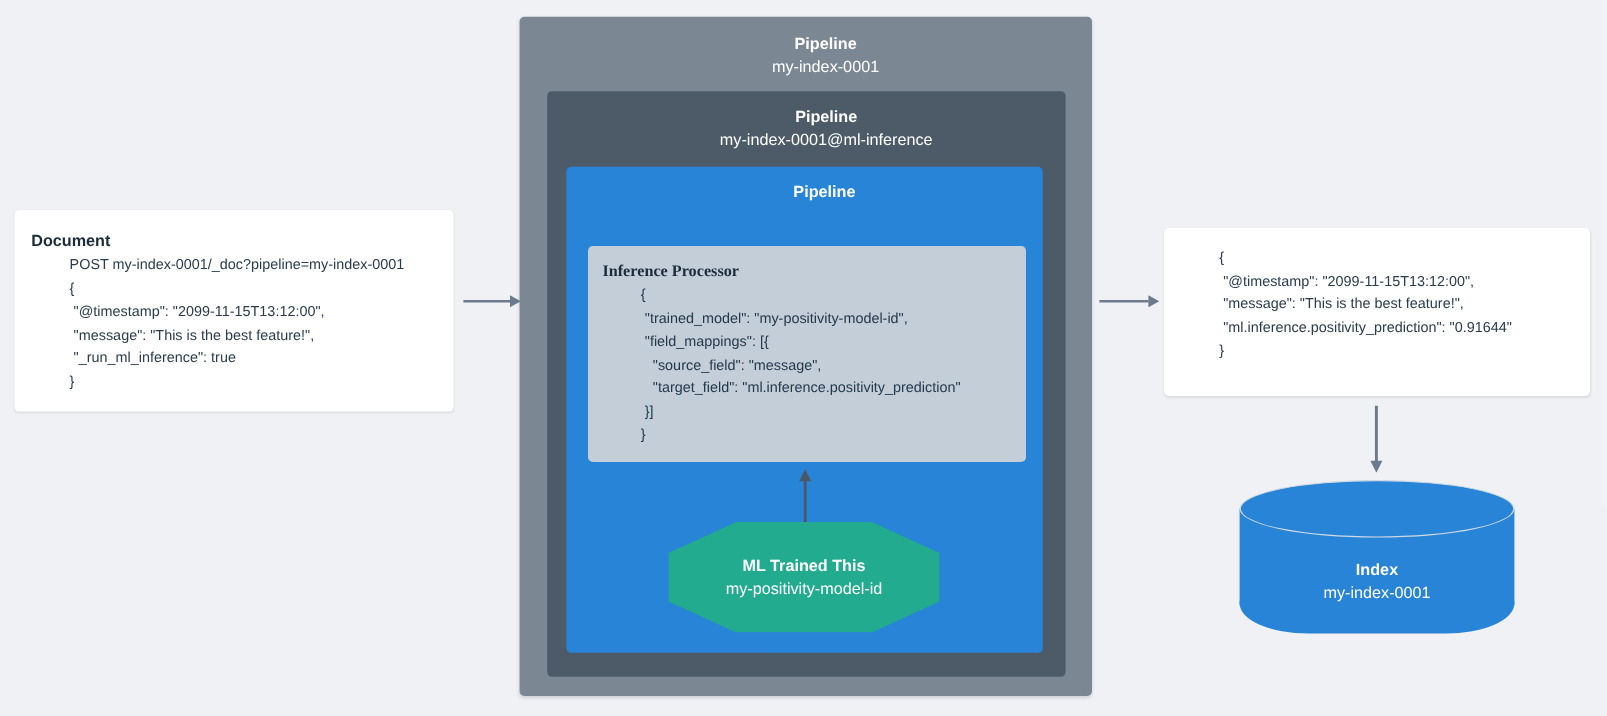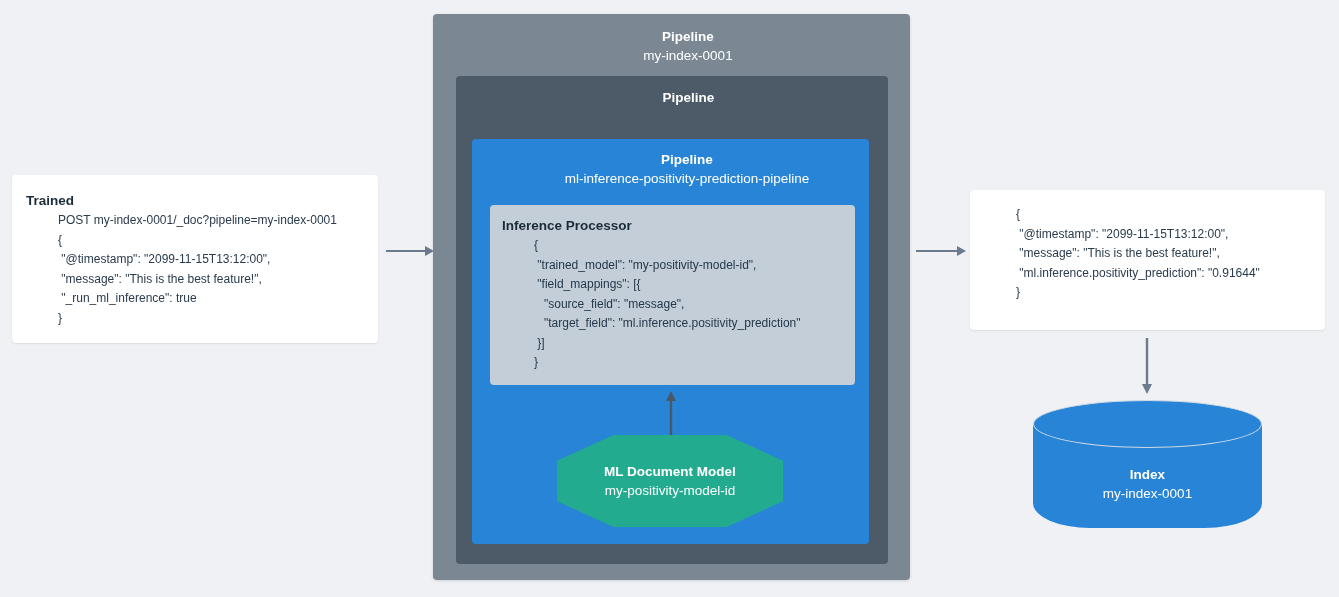--- a/index.html
+++ b/index.html
@@ -74,20 +74,21 @@
     background: #c3ced9;
     border-radius: 4px;
     box-sizing: border-box;
   }
   .proc .ptitle {
     font-weight: bold;
     font-size: 13.5px;
     color: #1c2b38;
     line-height: 20px;
     white-space: pre;
+    font-family: Liberation Serif, serif;
   }
   .proc .code-line { color: #25384a; }
 
   
   .hex {
     position: absolute;
     background: #22ab8e;
     clip-path: polygon(25% 0%, 75% 0%, 100% 28%, 100% 72%, 75% 100%, 50% 100%, 25% 100%, 0% 72%, 0% 28%);
     display: flex;
     flex-direction: column;
@@ -132,21 +133,21 @@
 
   
   .arrow { position: absolute; }
 </style>
 </head>
 <body>
 
 <div id="canvas">
 
   <div class="card" style="left:12px; top:175px; width:366px; height:168px; padding:16px 14px;">
-    <div class="card-title">Trained</div>
+    <div class="card-title">Document</div>
     <div class="code-line">POST my-index-0001/_doc?pipeline=my-index-0001</div>
     <div class="code-line">{</div>
     <div class="code-line"> "@timestamp": "2099-11-15T13:12:00",</div>
     <div class="code-line"> "message": "This is the best feature!",</div>
     <div class="code-line"> "_run_ml_inference": true</div>
     <div class="code-line">}</div>
   </div>
 
   <div class="arrow" style="left:386px; top:244px; width:48px; height:14px;">
     <svg width="48" height="14" viewBox="0 0 48 14">
@@ -159,27 +160,27 @@
 
     <div class="pipe-head" style="top:14px;">
       <span class="t1">Pipeline</span>
       <span class="t2">my-index-0001</span>
     </div>
 
     <div class="pbox pbox-mid" style="left:23px; top:62px; width:432px; height:488px;">
 
       <div class="pipe-head" style="top:13px;">
         <span class="t1">Pipeline</span>
+        <span class="t2">my-index-0001@ml-inference</span>
       </div>
 
       <div class="pbox pbox-inner" style="left:16px; top:63px; width:397px; height:405px;">
 
         <div class="pipe-head" style="top:12px;">
           <span class="t1">Pipeline</span>
-          <span class="t2">ml-inference-positivity-prediction-pipeline</span>
         </div>
 
         <div class="proc" style="left:18px; top:66px; width:365px; height:180px; padding:11px 12px;">
           <div class="ptitle">Inference Processor</div>
           <div class="code-line">{</div>
           <div class="code-line"> "trained_model": "my-positivity-model-id",</div>
           <div class="code-line"> "field_mappings": [{</div>
           <div class="code-line">   "source_field": "message",</div>
           <div class="code-line">   "target_field": "ml.inference.positivity_prediction"</div>
           <div class="code-line"> }]</div>
@@ -187,21 +188,21 @@
         </div>
 
         <div class="arrow" style="left:192px; top:252px; width:14px; height:44px;">
           <svg width="14" height="44" viewBox="0 0 14 44">
             <line x1="7" y1="44" x2="7" y2="9" stroke="#4a5765" stroke-width="2.4"></line>
             <polygon points="2,10 7,0 12,10" fill="#4a5765"></polygon>
           </svg>
         </div>
 
         <div class="hex" style="left:85px; top:296px; width:226px; height:92px;">
-          <span class="h1">ML Document Model</span>
+          <span class="h1">ML Trained This</span>
           <span class="h2">my-positivity-model-id</span>
         </div>
 
       </div>
     </div>
   </div>
 
   <div class="arrow" style="left:916px; top:244px; width:50px; height:14px;">
     <svg width="50" height="14" viewBox="0 0 50 14">
       <line x1="0" y1="7" x2="41" y2="7" stroke="#6b7a8c" stroke-width="2"></line>

